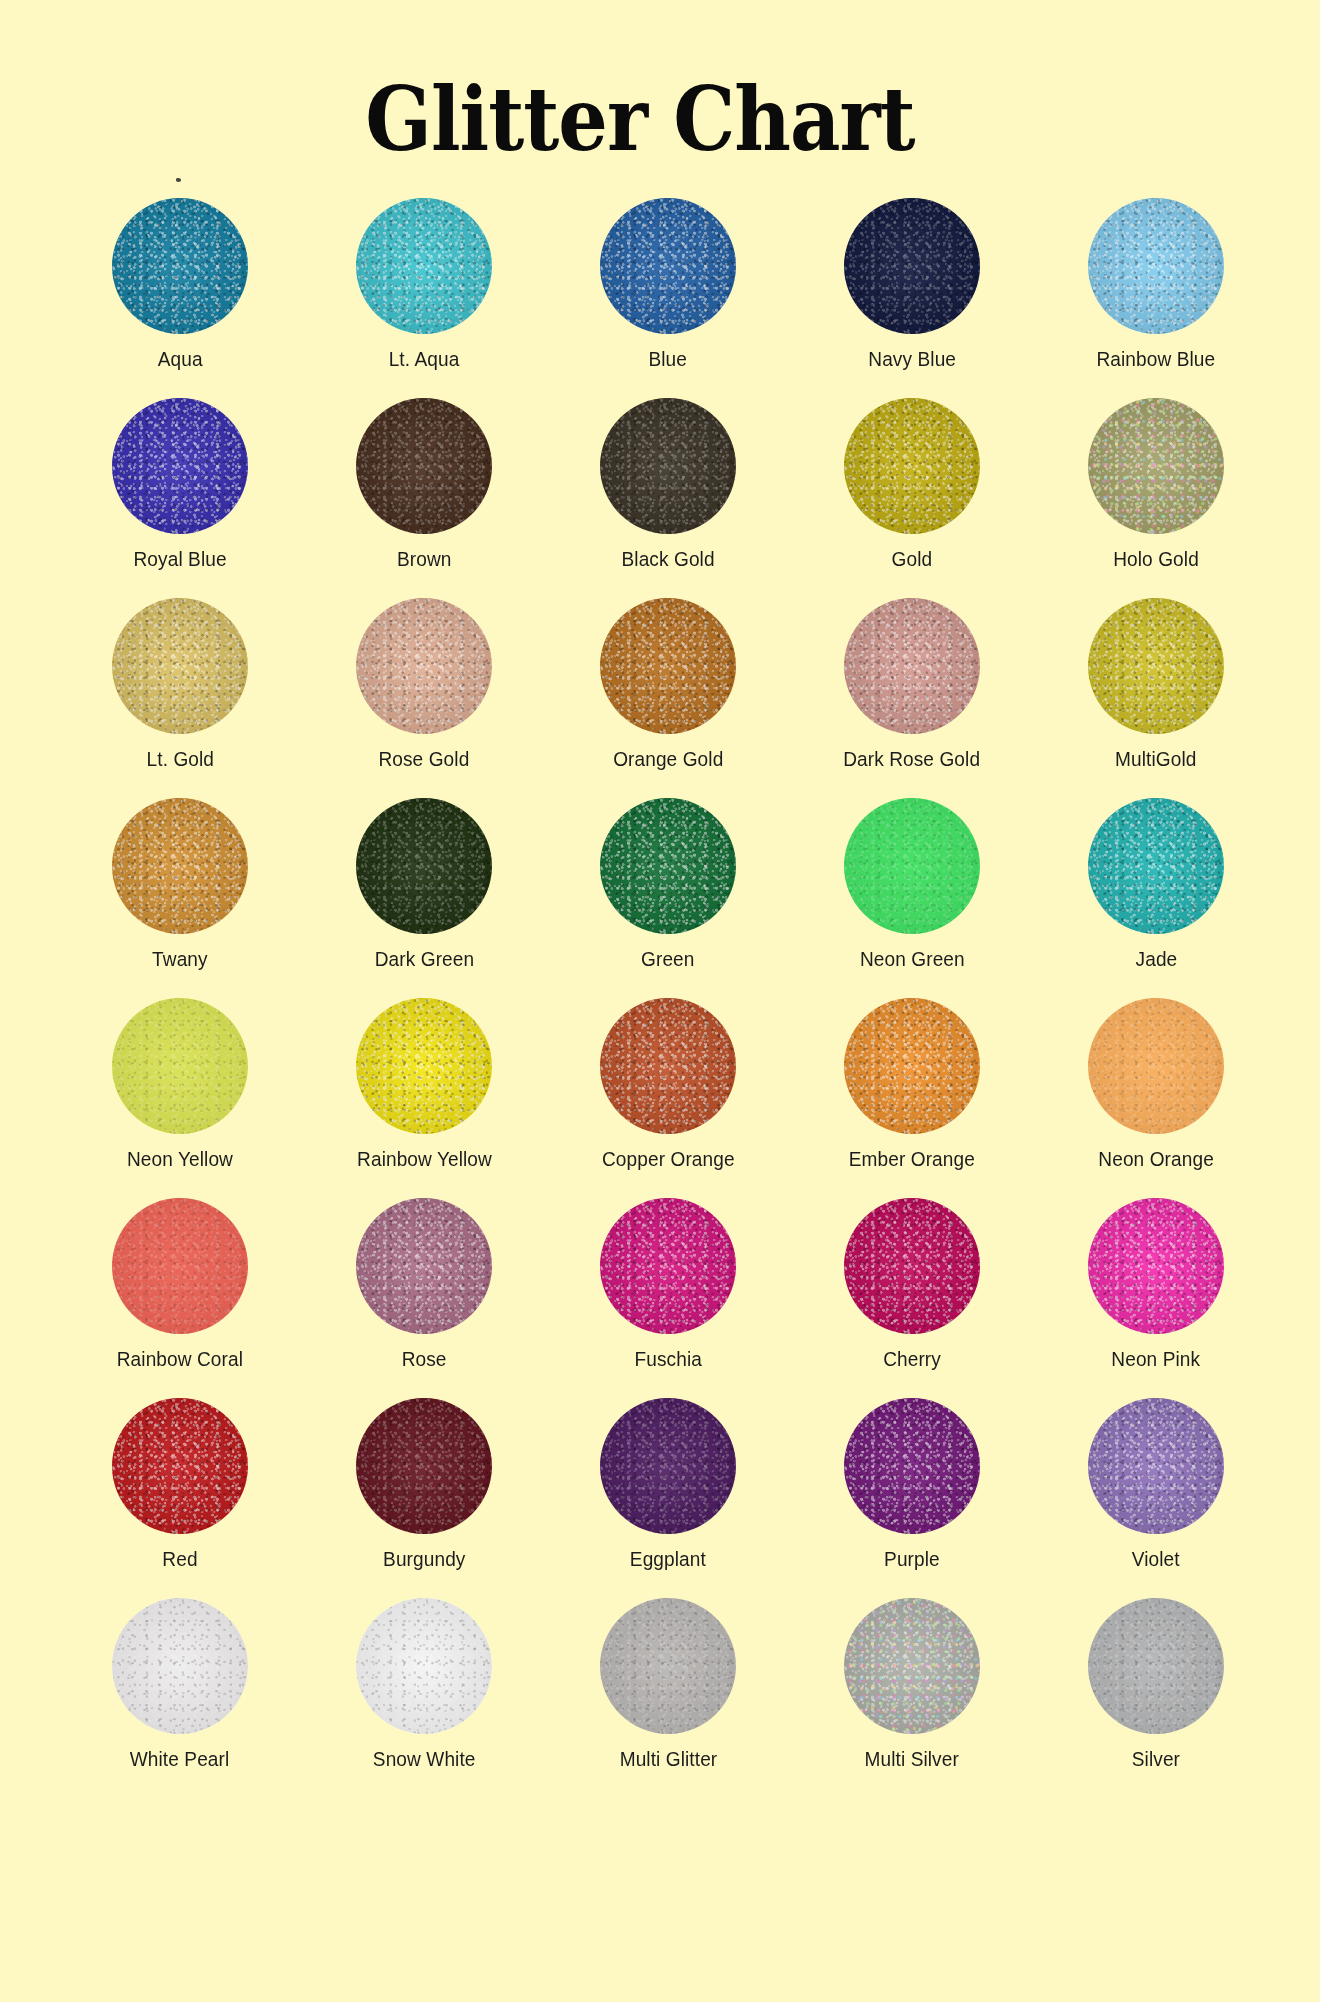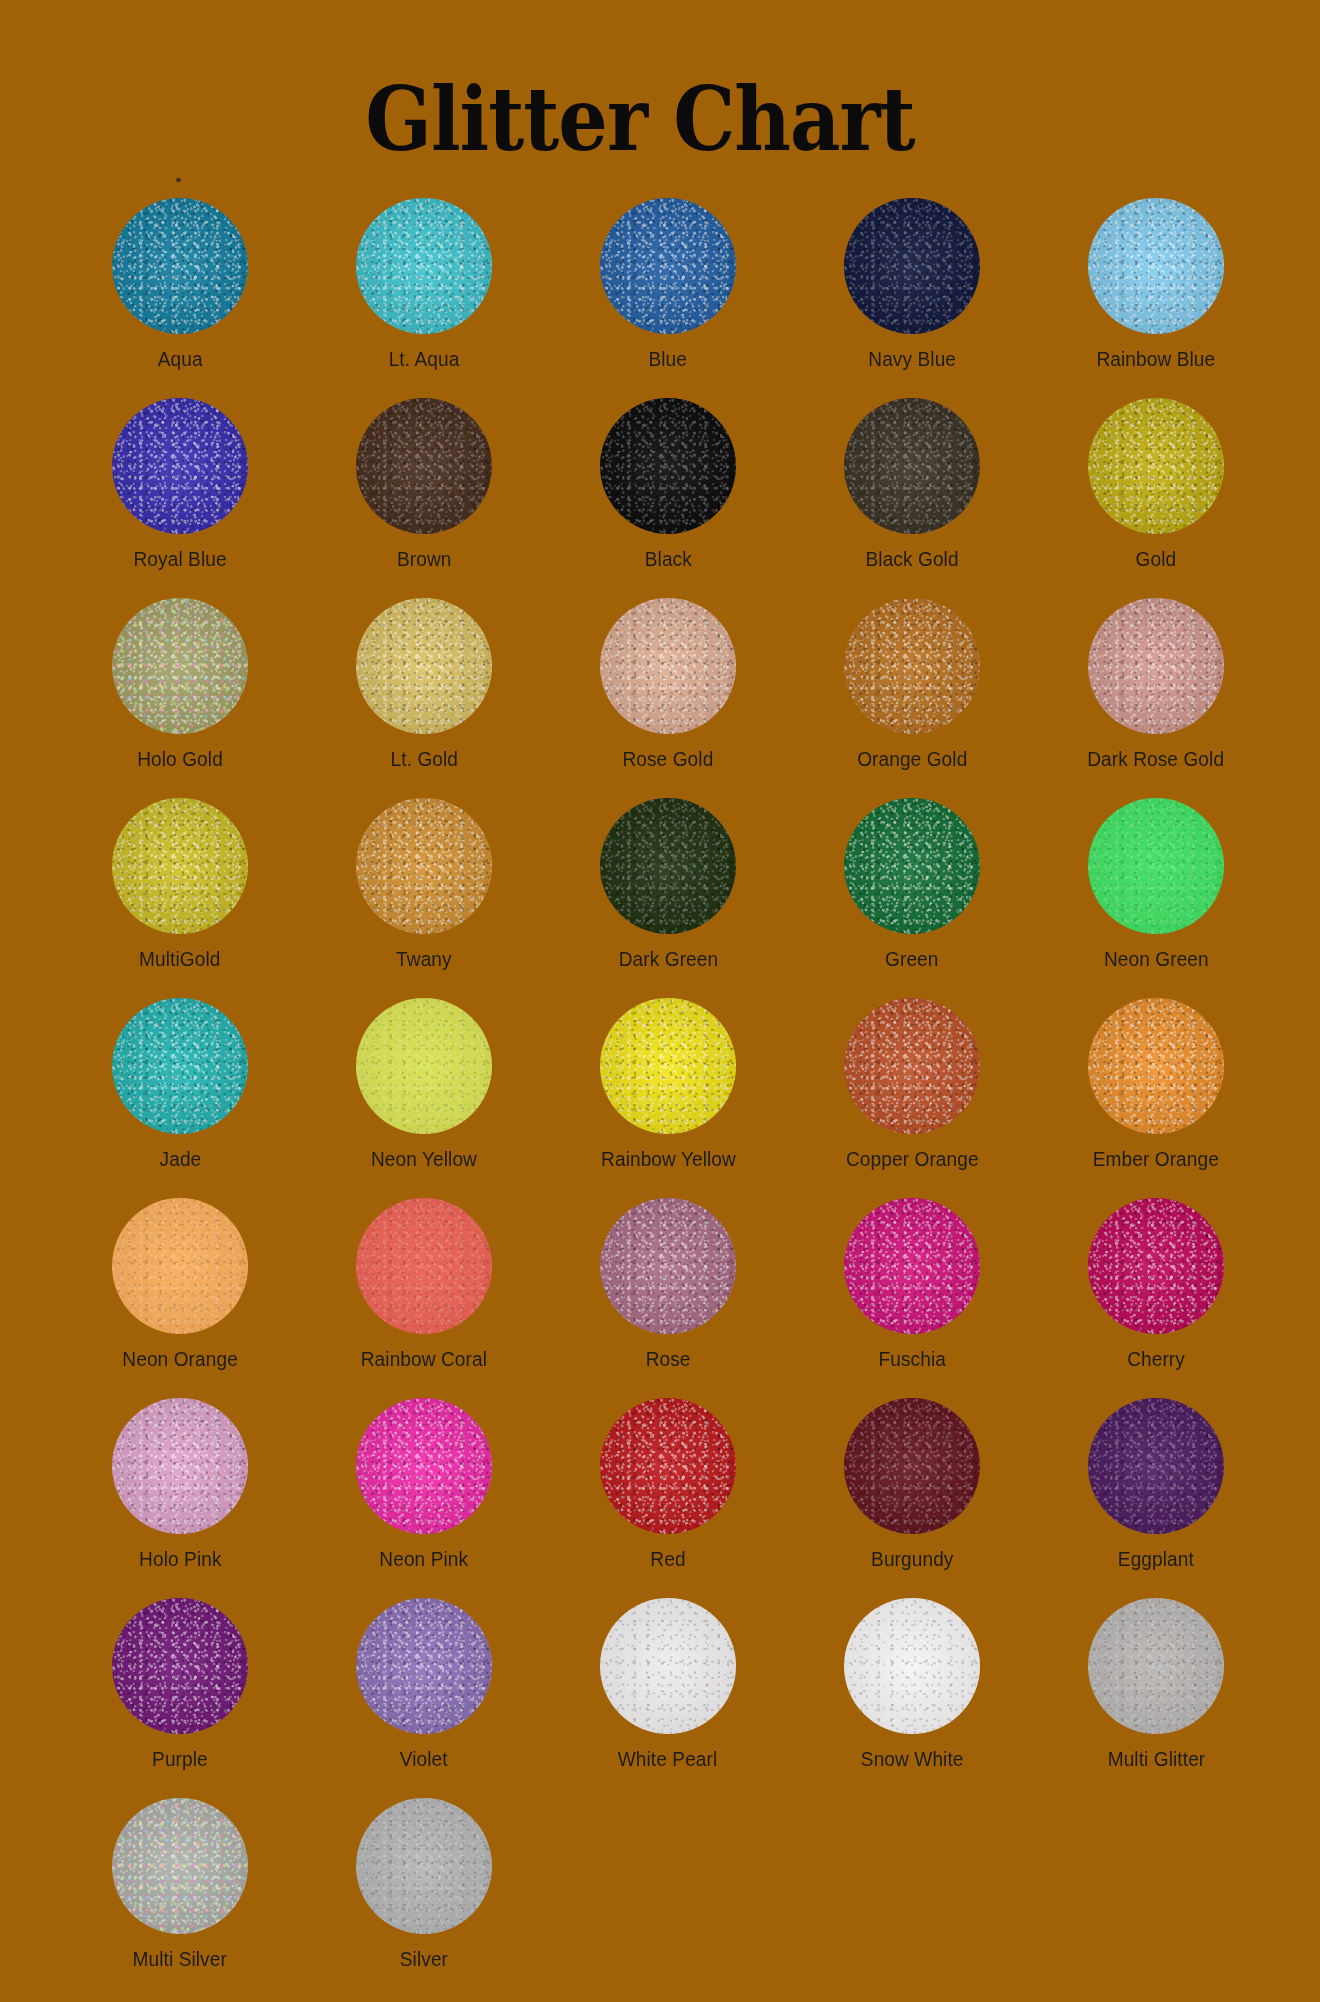--- a/index.html
+++ b/index.html
@@ -12,21 +12,21 @@
     height: 2002px;
     font-family: "Liberation Sans", sans-serif;
     overflow: hidden;
     position: relative;
   }
 
   #chart-page {
     width: 1320px;
     height: 2002px;
     position: relative;
-    background: #a16207;
+    background: #fef9c3;
   }
 
   #chart-title {
     position: absolute;
     top: 24px;
     left: 0;
     width: 1320px;
     text-align: center;
     padding-right: 40px;
     box-sizing: border-box;
@@ -222,26 +222,20 @@
         <div class="swatch-label">Royal Blue</div>
       </div>
       <div class="cell">
         <div class="swatch-wrap">
           <div class="swatch dark" style="--c: #4a2f20;"></div>
         </div>
         <div class="swatch-label">Brown</div>
       </div>
       <div class="cell">
         <div class="swatch-wrap">
-          <div class="swatch dark" style="--c: #0d0d0d;"></div>
-        </div>
-        <div class="swatch-label">Black</div>
-      </div>
-      <div class="cell">
-        <div class="swatch-wrap">
           <div class="swatch dark" style="--c: #3c3427;"></div>
         </div>
         <div class="swatch-label">Black Gold</div>
       </div>
       <div class="cell">
         <div class="swatch-wrap">
           <div class="swatch" style="--c: #c3b011;"></div>
         </div>
         <div class="swatch-label">Gold</div>
       </div>
@@ -360,26 +354,20 @@
         <div class="swatch-label">Fuschia</div>
       </div>
       <div class="cell">
         <div class="swatch-wrap">
           <div class="swatch" style="--c: #c20b5d;"></div>
         </div>
         <div class="swatch-label">Cherry</div>
       </div>
       <div class="cell">
         <div class="swatch-wrap">
-          <div class="swatch" style="--c: #e1a3cd;"></div>
-        </div>
-        <div class="swatch-label">Holo Pink</div>
-      </div>
-      <div class="cell">
-        <div class="swatch-wrap">
           <div class="swatch" style="--c: #f42cae;"></div>
         </div>
         <div class="swatch-label">Neon Pink</div>
       </div>
       <div class="cell">
         <div class="swatch-wrap">
           <div class="swatch" style="--c: #c21b1e;"></div>
         </div>
         <div class="swatch-label">Red</div>
       </div>

